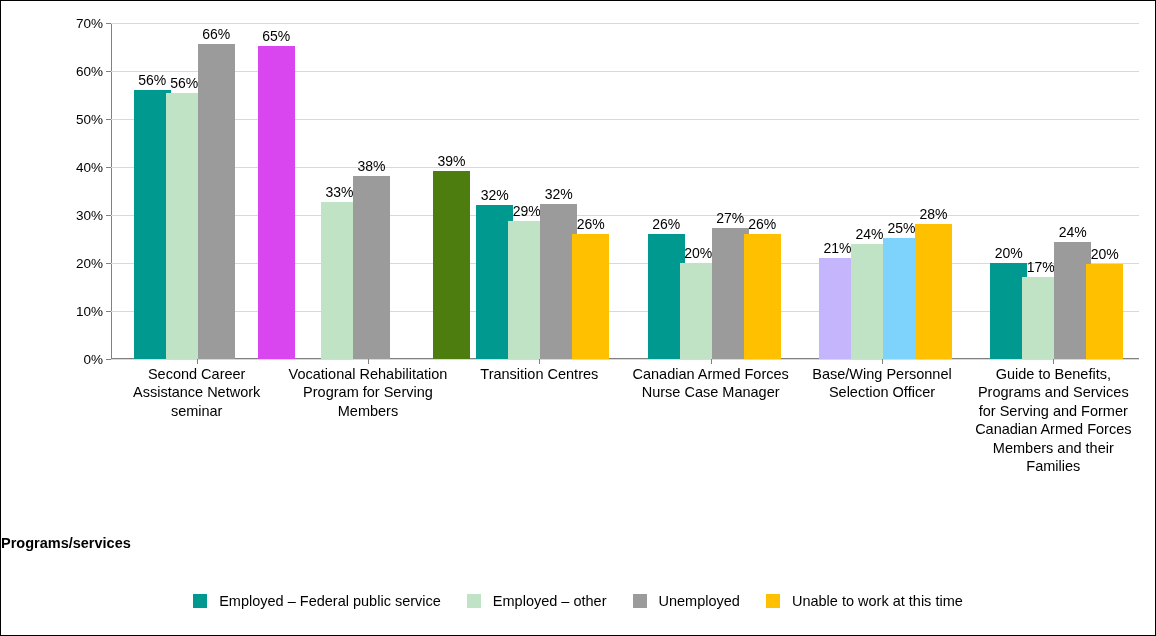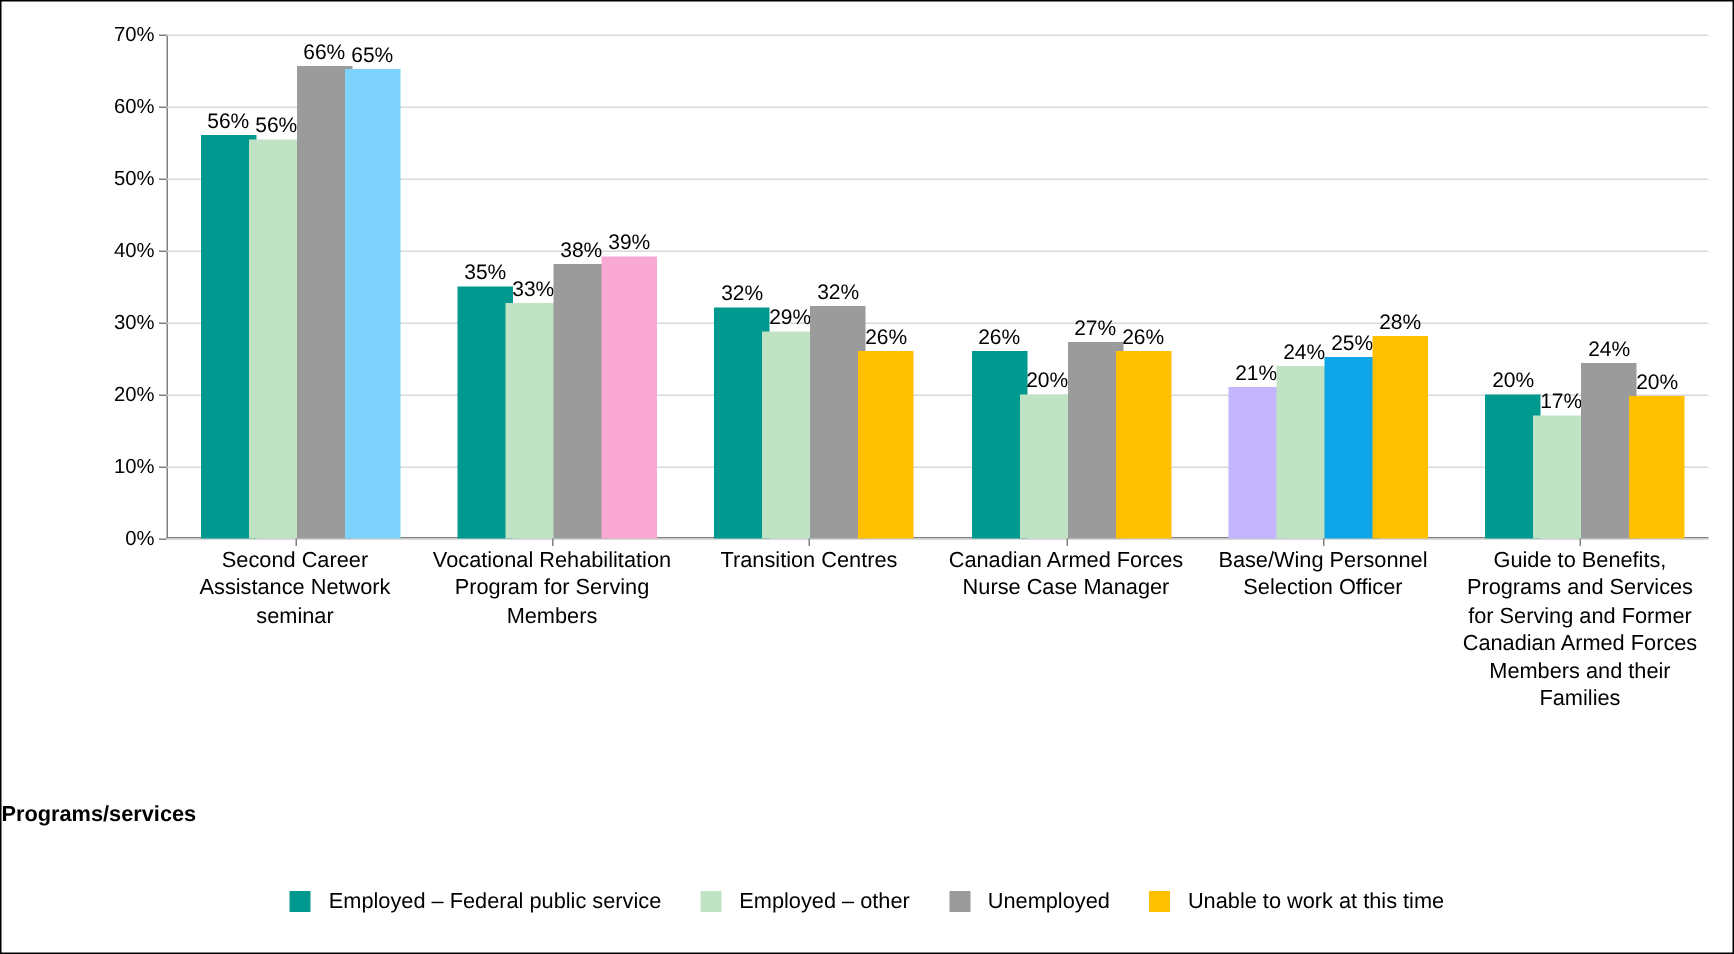--- a/index.html
+++ b/index.html
@@ -236,46 +236,41 @@
               <div class="bar" title="Employed – other: 56%" style="height: 79.2857%; background: rgb(191, 227, 196);">
                 <div class="bar-label">56%</div>
               </div>
             </div>
             <div class="bar-wrap">
               <div class="bar" title="Unemployed: 66%" style="height: 93.8571%; background: rgb(155, 155, 155);">
                 <div class="bar-label">66%</div>
               </div>
             </div>
             <div class="bar-wrap">
-              <div class="bar" title="Unable to work at this time: 65%" style="height: 93.2857%; background: #7dd3fc;">
+              <div class="bar" title="Unable to work at this time: 65%" style="height: 93.2857%; background: #d946ef; margin-left: 28px;">
                 <div class="bar-label">65%</div>
               </div>
             </div>
           </div>
           <div class="group-tick"></div>
         </div>
         <div class="group">
           <div class="bars">
-            <div class="bar-wrap">
-              <div class="bar" title="Employed – Federal public service: 35%" style="height: 50%; background: rgb(0, 153, 143);">
-                <div class="bar-label">35%</div>
-              </div>
-            </div>
             <div class="bar-wrap">
               <div class="bar" title="Employed – other: 33%" style="height: 46.8571%; background: rgb(191, 227, 196);">
                 <div class="bar-label">33%</div>
               </div>
             </div>
             <div class="bar-wrap">
               <div class="bar" title="Unemployed: 38%" style="height: 54.5714%; background: rgb(155, 155, 155);">
                 <div class="bar-label">38%</div>
               </div>
             </div>
             <div class="bar-wrap">
-              <div class="bar" title="Unable to work at this time: 39%" style="height: 55.8571%; background: #f9a8d4;">
+              <div class="bar" title="Unable to work at this time: 39%" style="height: 55.8571%; background: #4d7c0f; margin-left: 48px;">
                 <div class="bar-label">39%</div>
               </div>
             </div>
           </div>
           <div class="group-tick"></div>
         </div>
         <div class="group">
           <div class="bars">
             <div class="bar-wrap">
               <div class="bar" title="Employed – Federal public service: 32%" style="height: 45.7143%; background: rgb(0, 153, 143);">
@@ -331,21 +326,21 @@
               <div class="bar" title="Employed – Federal public service: 21%" style="height: 30%; background: #c4b5fd;">
                 <div class="bar-label">21%</div>
               </div>
             </div>
             <div class="bar-wrap">
               <div class="bar" title="Employed – other: 24%" style="height: 34.2857%; background: rgb(191, 227, 196);">
                 <div class="bar-label">24%</div>
               </div>
             </div>
             <div class="bar-wrap">
-              <div class="bar" title="Unemployed: 25%" style="height: 36%; background: #0ea5e9;">
+              <div class="bar" title="Unemployed: 25%" style="height: 36%; background: #7dd3fc;">
                 <div class="bar-label">25%</div>
               </div>
             </div>
             <div class="bar-wrap">
               <div class="bar" title="Unable to work at this time: 28%" style="height: 40.1429%; background: rgb(255, 192, 0);">
                 <div class="bar-label">28%</div>
               </div>
             </div>
           </div>
           <div class="group-tick"></div>

